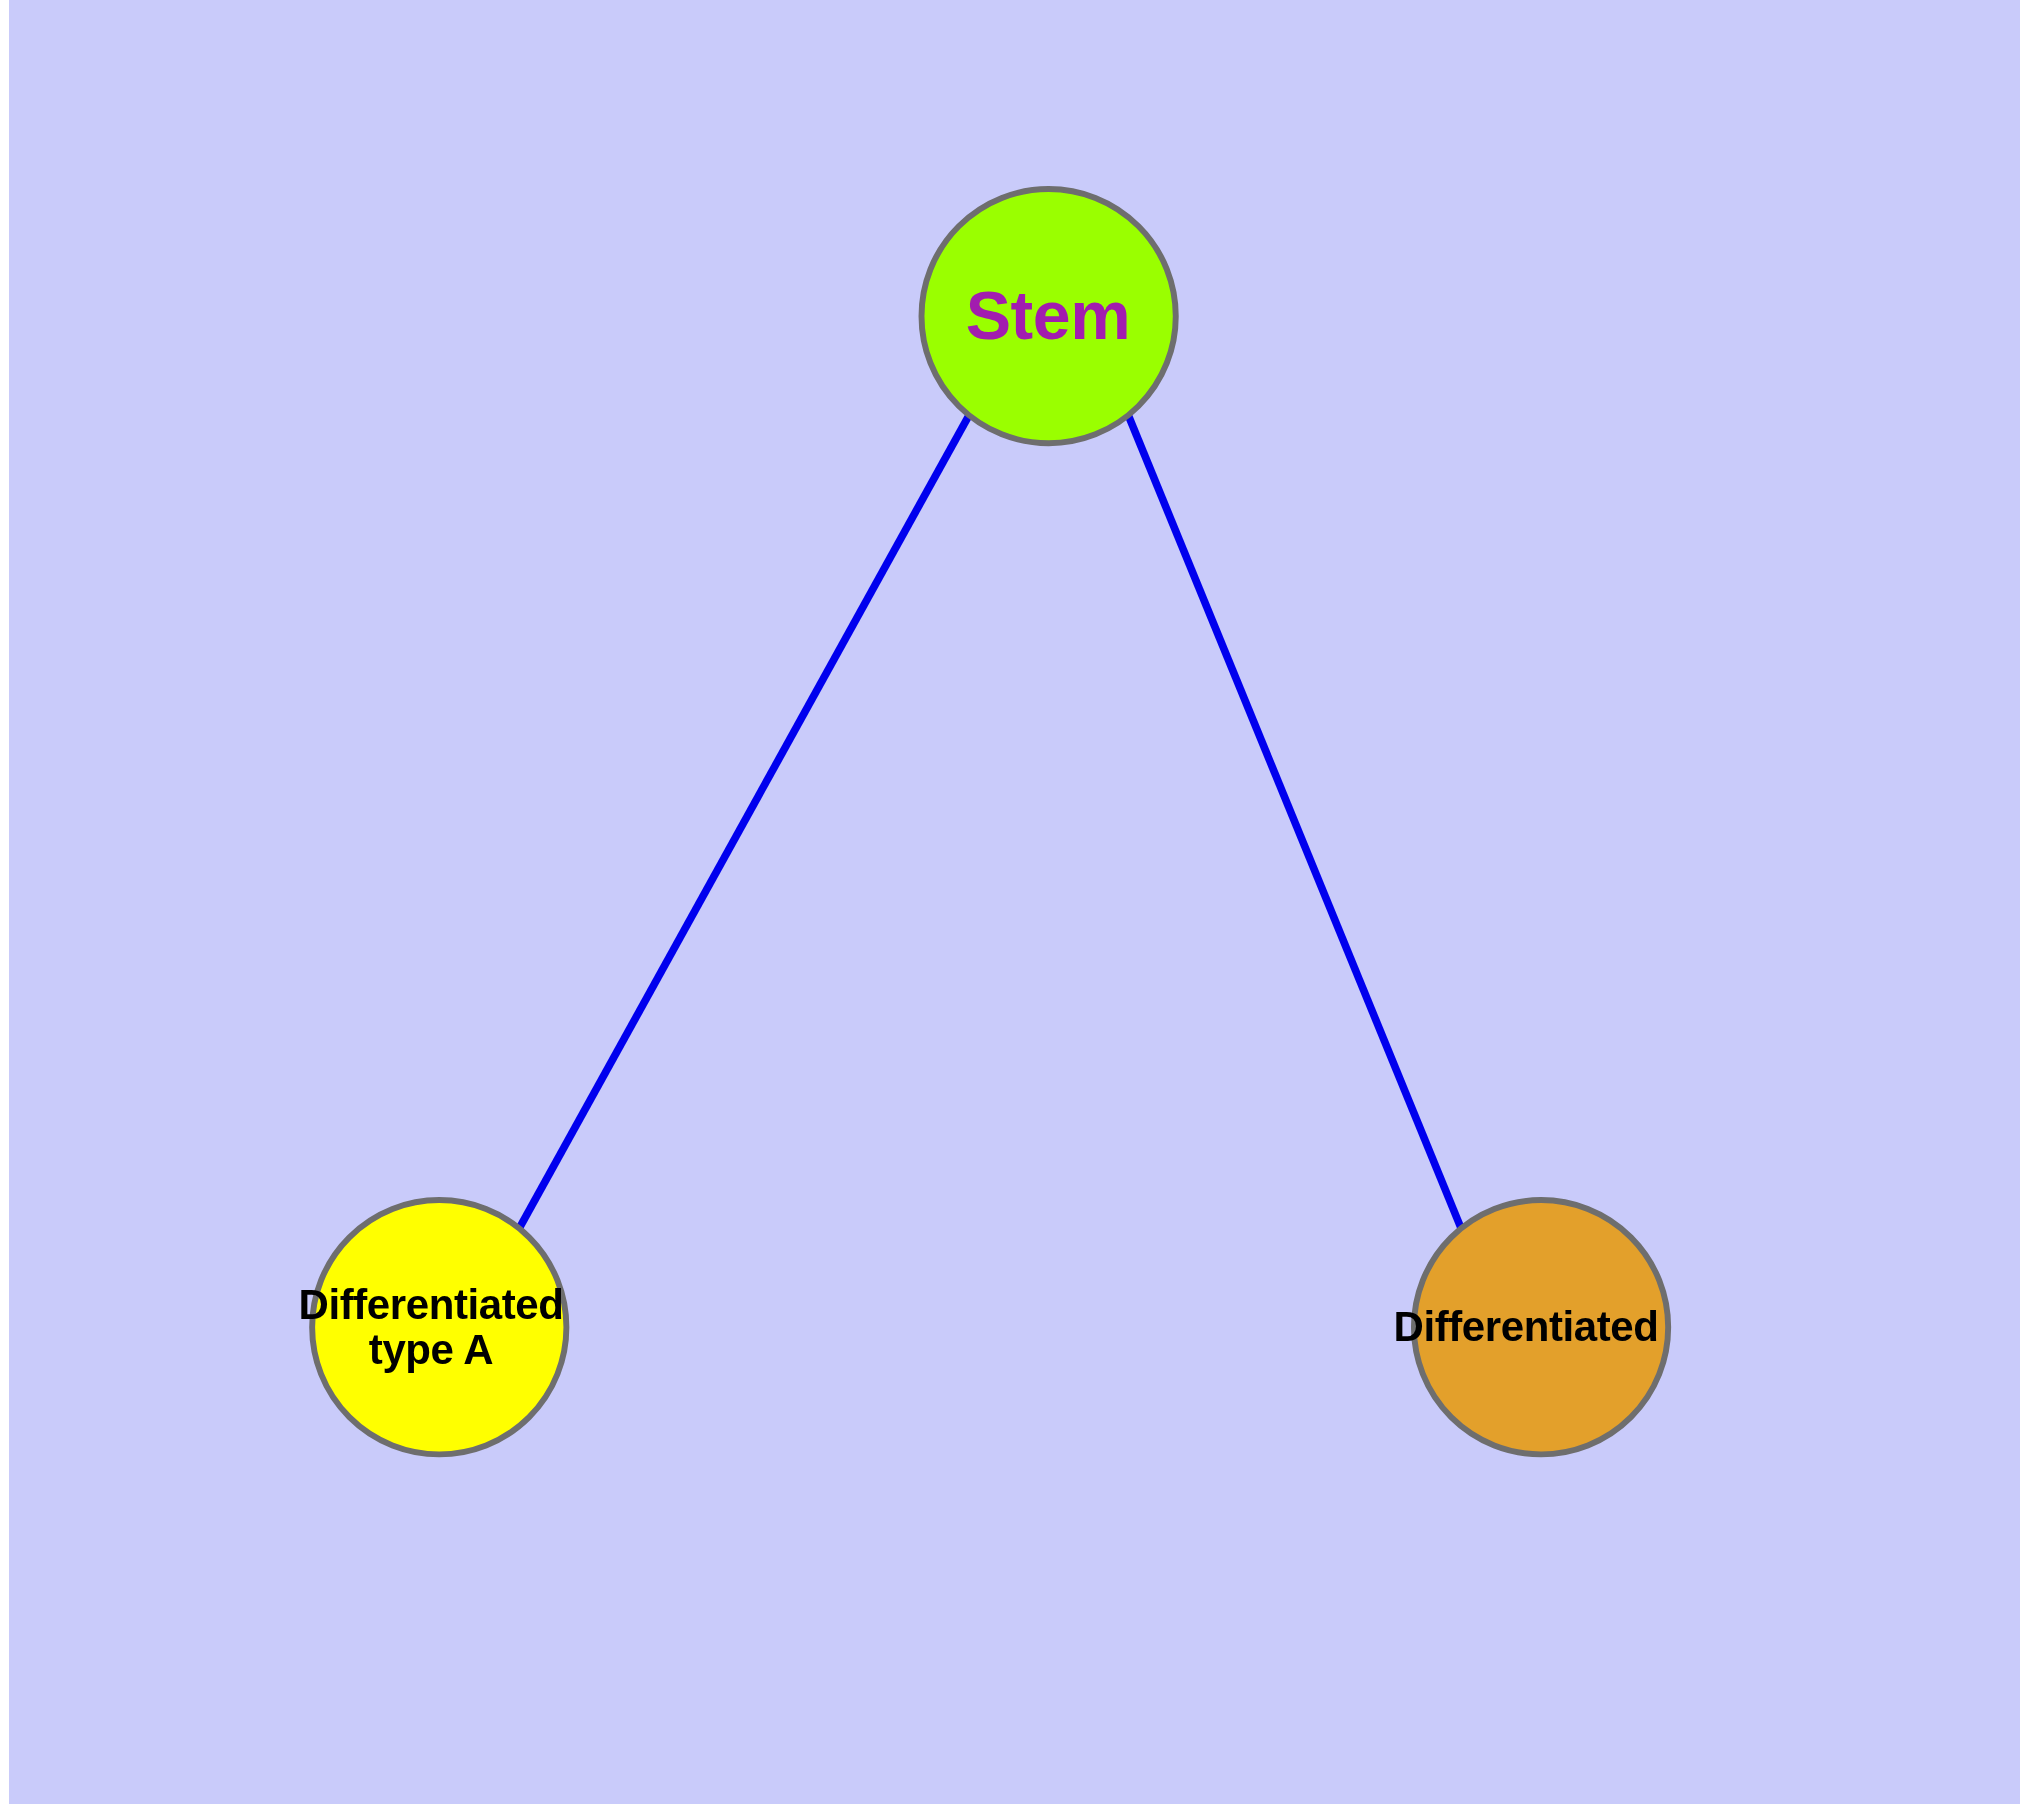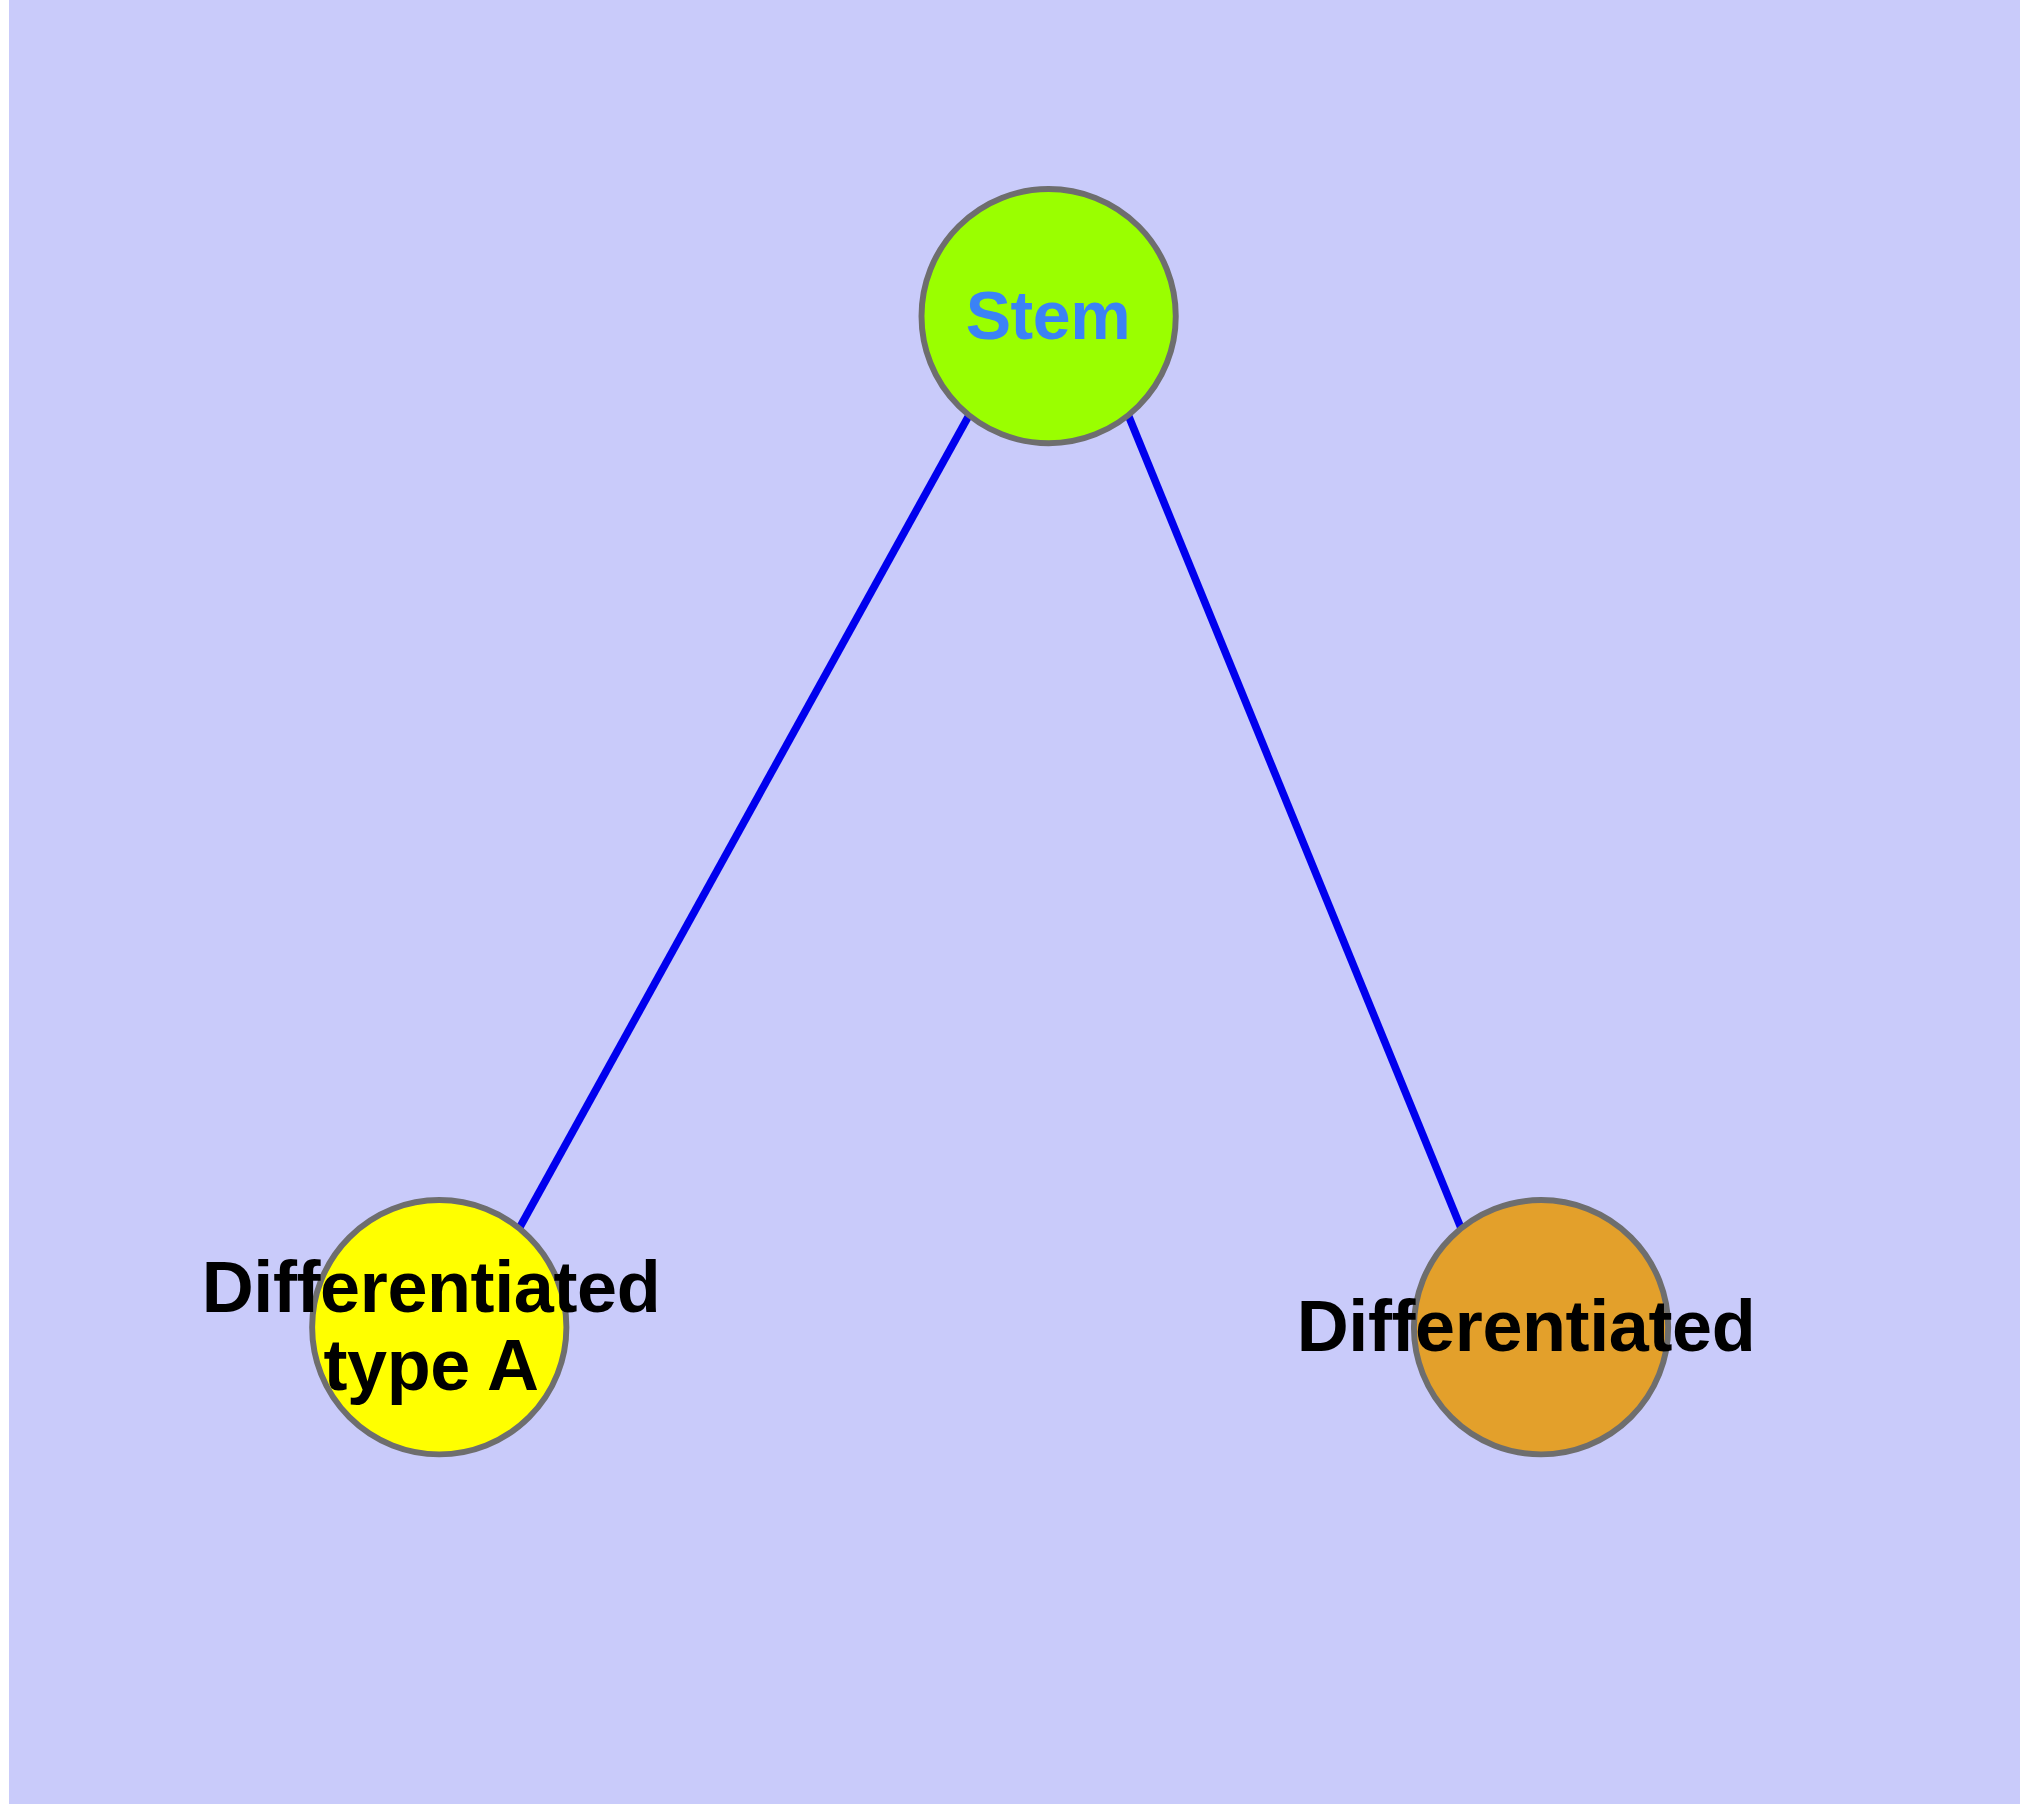--- a/index.html
+++ b/index.html
@@ -36,21 +36,21 @@
     font-weight: bold;
     font-size: 68px;
     line-height: 1.08;
     text-align: center;
     white-space: pre;
     letter-spacing: -0.4px;
     transform: translate(-50%, -50%);
     pointer-events: none;
   }
   .node-label.small {
-    font-size: 72px;
+    font-size: 42px;
   }
 </style>
 </head>
 <body>
 
 <div id="canvas">
 
   <div id="plot-area" style="background: rgb(201, 203, 250);"></div>
 
   <svg id="graph-svg" viewBox="0 0 2384 2138">
@@ -58,20 +58,20 @@
       <line class="graph-edge" stroke="#0000ee" stroke-width="9" stroke-linecap="butt" x1="1143" y1="490" x2="612" y2="1450"></line>
       <line class="graph-edge" stroke="#0000ee" stroke-width="9" stroke-linecap="butt" x1="1331" y1="490" x2="1726" y2="1455"></line>
     </g>
     <g>
       <circle class="graph-node" cx="1237" cy="373" r="150" fill="#9aff00" stroke="#6e6e6e" stroke-width="7"></circle>
       <circle class="graph-node" cx="518" cy="1566" r="150" fill="#ffff00" stroke="#6e6e6e" stroke-width="7"></circle>
       <circle class="graph-node" cx="1818" cy="1566" r="150" fill="#e3a02b" stroke="#6e6e6e" stroke-width="7"></circle>
     </g>
   </svg>
 
-  <div class="node-label" style="left: 1048px; top: 316px; color: #3b82f6;">Stem</div>
+  <div class="node-label" style="left: 1048px; top: 316px; color: #a21caf;">Stem</div>
 
   <div class="node-label small" style="left: 431px; top: 1327px; color: rgb(0, 0, 0);"><span>Differentiated</span><br><span>type A</span></div>
 
   <div class="node-label small" style="left: 1526px; top: 1327px; color: rgb(0, 0, 0);"><span>Differentiated</span><br></div>
 
 </div>
 
 
 </body></html>

